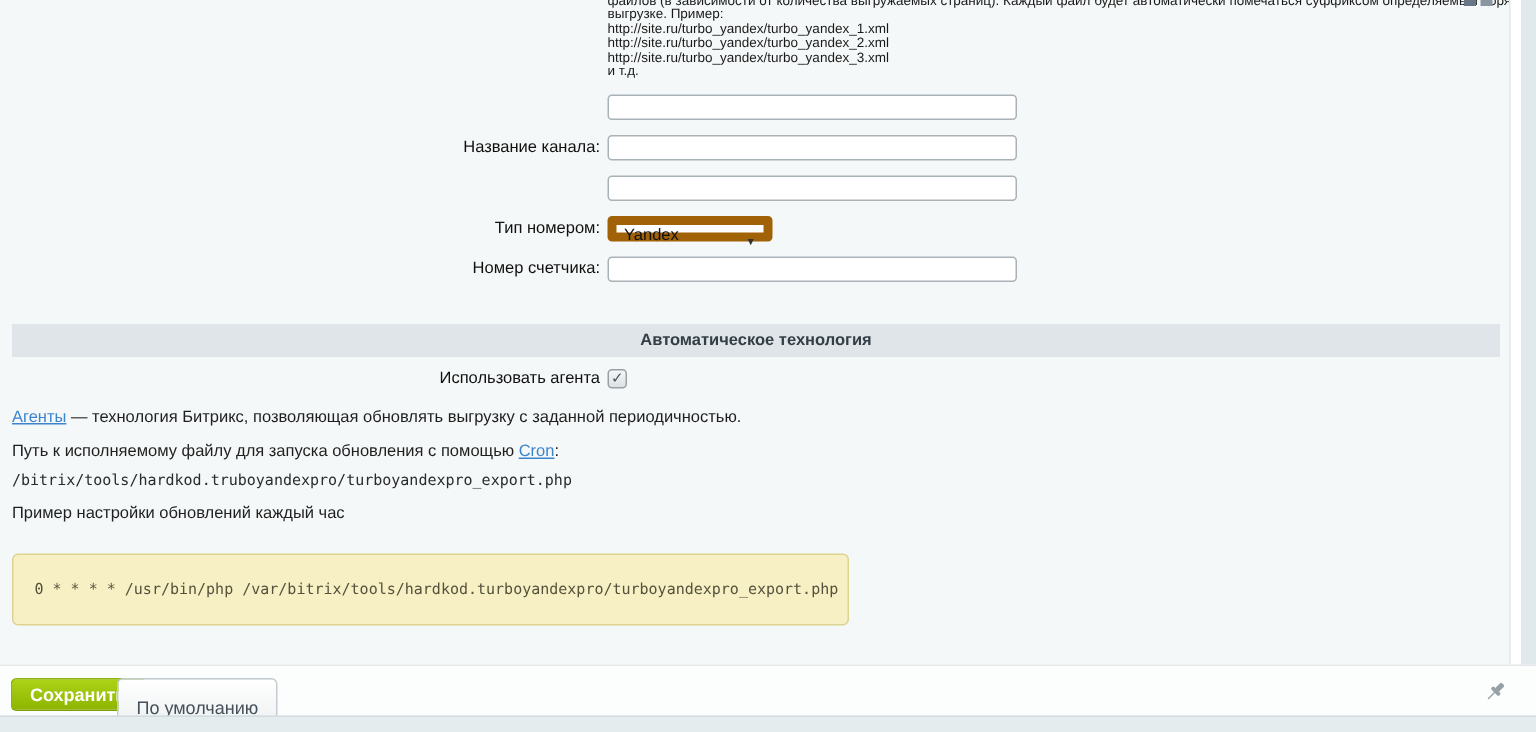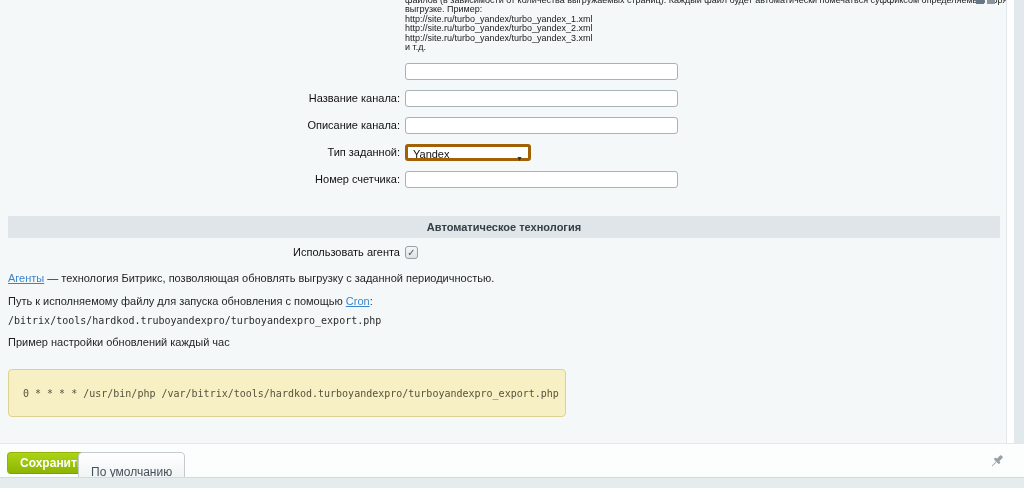--- a/index.html
+++ b/index.html
@@ -20,22 +20,22 @@
   .intro { position: absolute; left: 405px; top: -4px; font-size: 9px; line-height: 9.4px; color: #1a1a1a; }
   .intro div { white-space: nowrap; }
   
   .f-label { position: absolute; left: 0; width: 400px; text-align: right; font-size: 11px; color: #101010; line-height: 17px; }
   .f-input {
     position: absolute; left: 405px; width: 273px; height: 17px;
     border: 1px solid #a9b2b7; border-radius: 3px; background: #fff;
     font-family: "Liberation Sans", sans-serif; font-size: 11px; padding: 0 4px; color: #222; outline: none;
   }
   .f-select {
-    position: absolute; left: 405px; width: 126px; height: 17px;
-    border: 3px solid #a16207; border-radius: 3px; background: #fff;
+    position: absolute; left: 405px; width: 110px; height: 17px;
+    border: 6px solid #a16207; border-radius: 3px; background: #fff;
     font-size: 11px; line-height: 15px; padding: 0 5px; color: #111; cursor: default;
   }
   .f-select .chev { position: absolute; right: 5px; top: 4px; font-size: 7px; color: #333; }
   .section-band {
     position: absolute; left: 8px; top: 216px; width: 992px; height: 22px;
     background: #dfe5e8; text-align: center; line-height: 22px;
     font-size: 11px; font-weight: bold; color: #333e45;
   }
   .checkbox {
     position: absolute; left: 405px; top: 246px; width: 13px; height: 13px;
@@ -92,24 +92,23 @@
     <div>http://site.ru/turbo_yandex/turbo_yandex_2.xml</div>
     <div>http://site.ru/turbo_yandex/turbo_yandex_3.xml</div>
     <div>и т.д.</div>
   </div>
 
   <input class="f-input" style="top: 63px;" type="text" value="">
 
   <div class="f-label" style="top:90px">Название канала:</div>
   <input class="f-input" style="top: 90px;" type="text" value="">
 
-  <div class="f-label" style="top:117px">Описание канала:</div>
   <input class="f-input" style="top: 117px;" type="text" value="">
 
-  <div class="f-label" style="top:144px">Тип заданной:</div>
+  <div class="f-label" style="top:144px">Тип номером:</div>
   <div class="f-select" style="top:144px">
     <span>Yandex</span>
     <span class="chev">▼</span>
   </div>
 
   <div class="f-label" style="top:171px">Номер счетчика:</div>
   <input class="f-input" style="top: 171px;" type="text" value="">
 
   <div class="section-band">Автоматическое технология</div>
 

